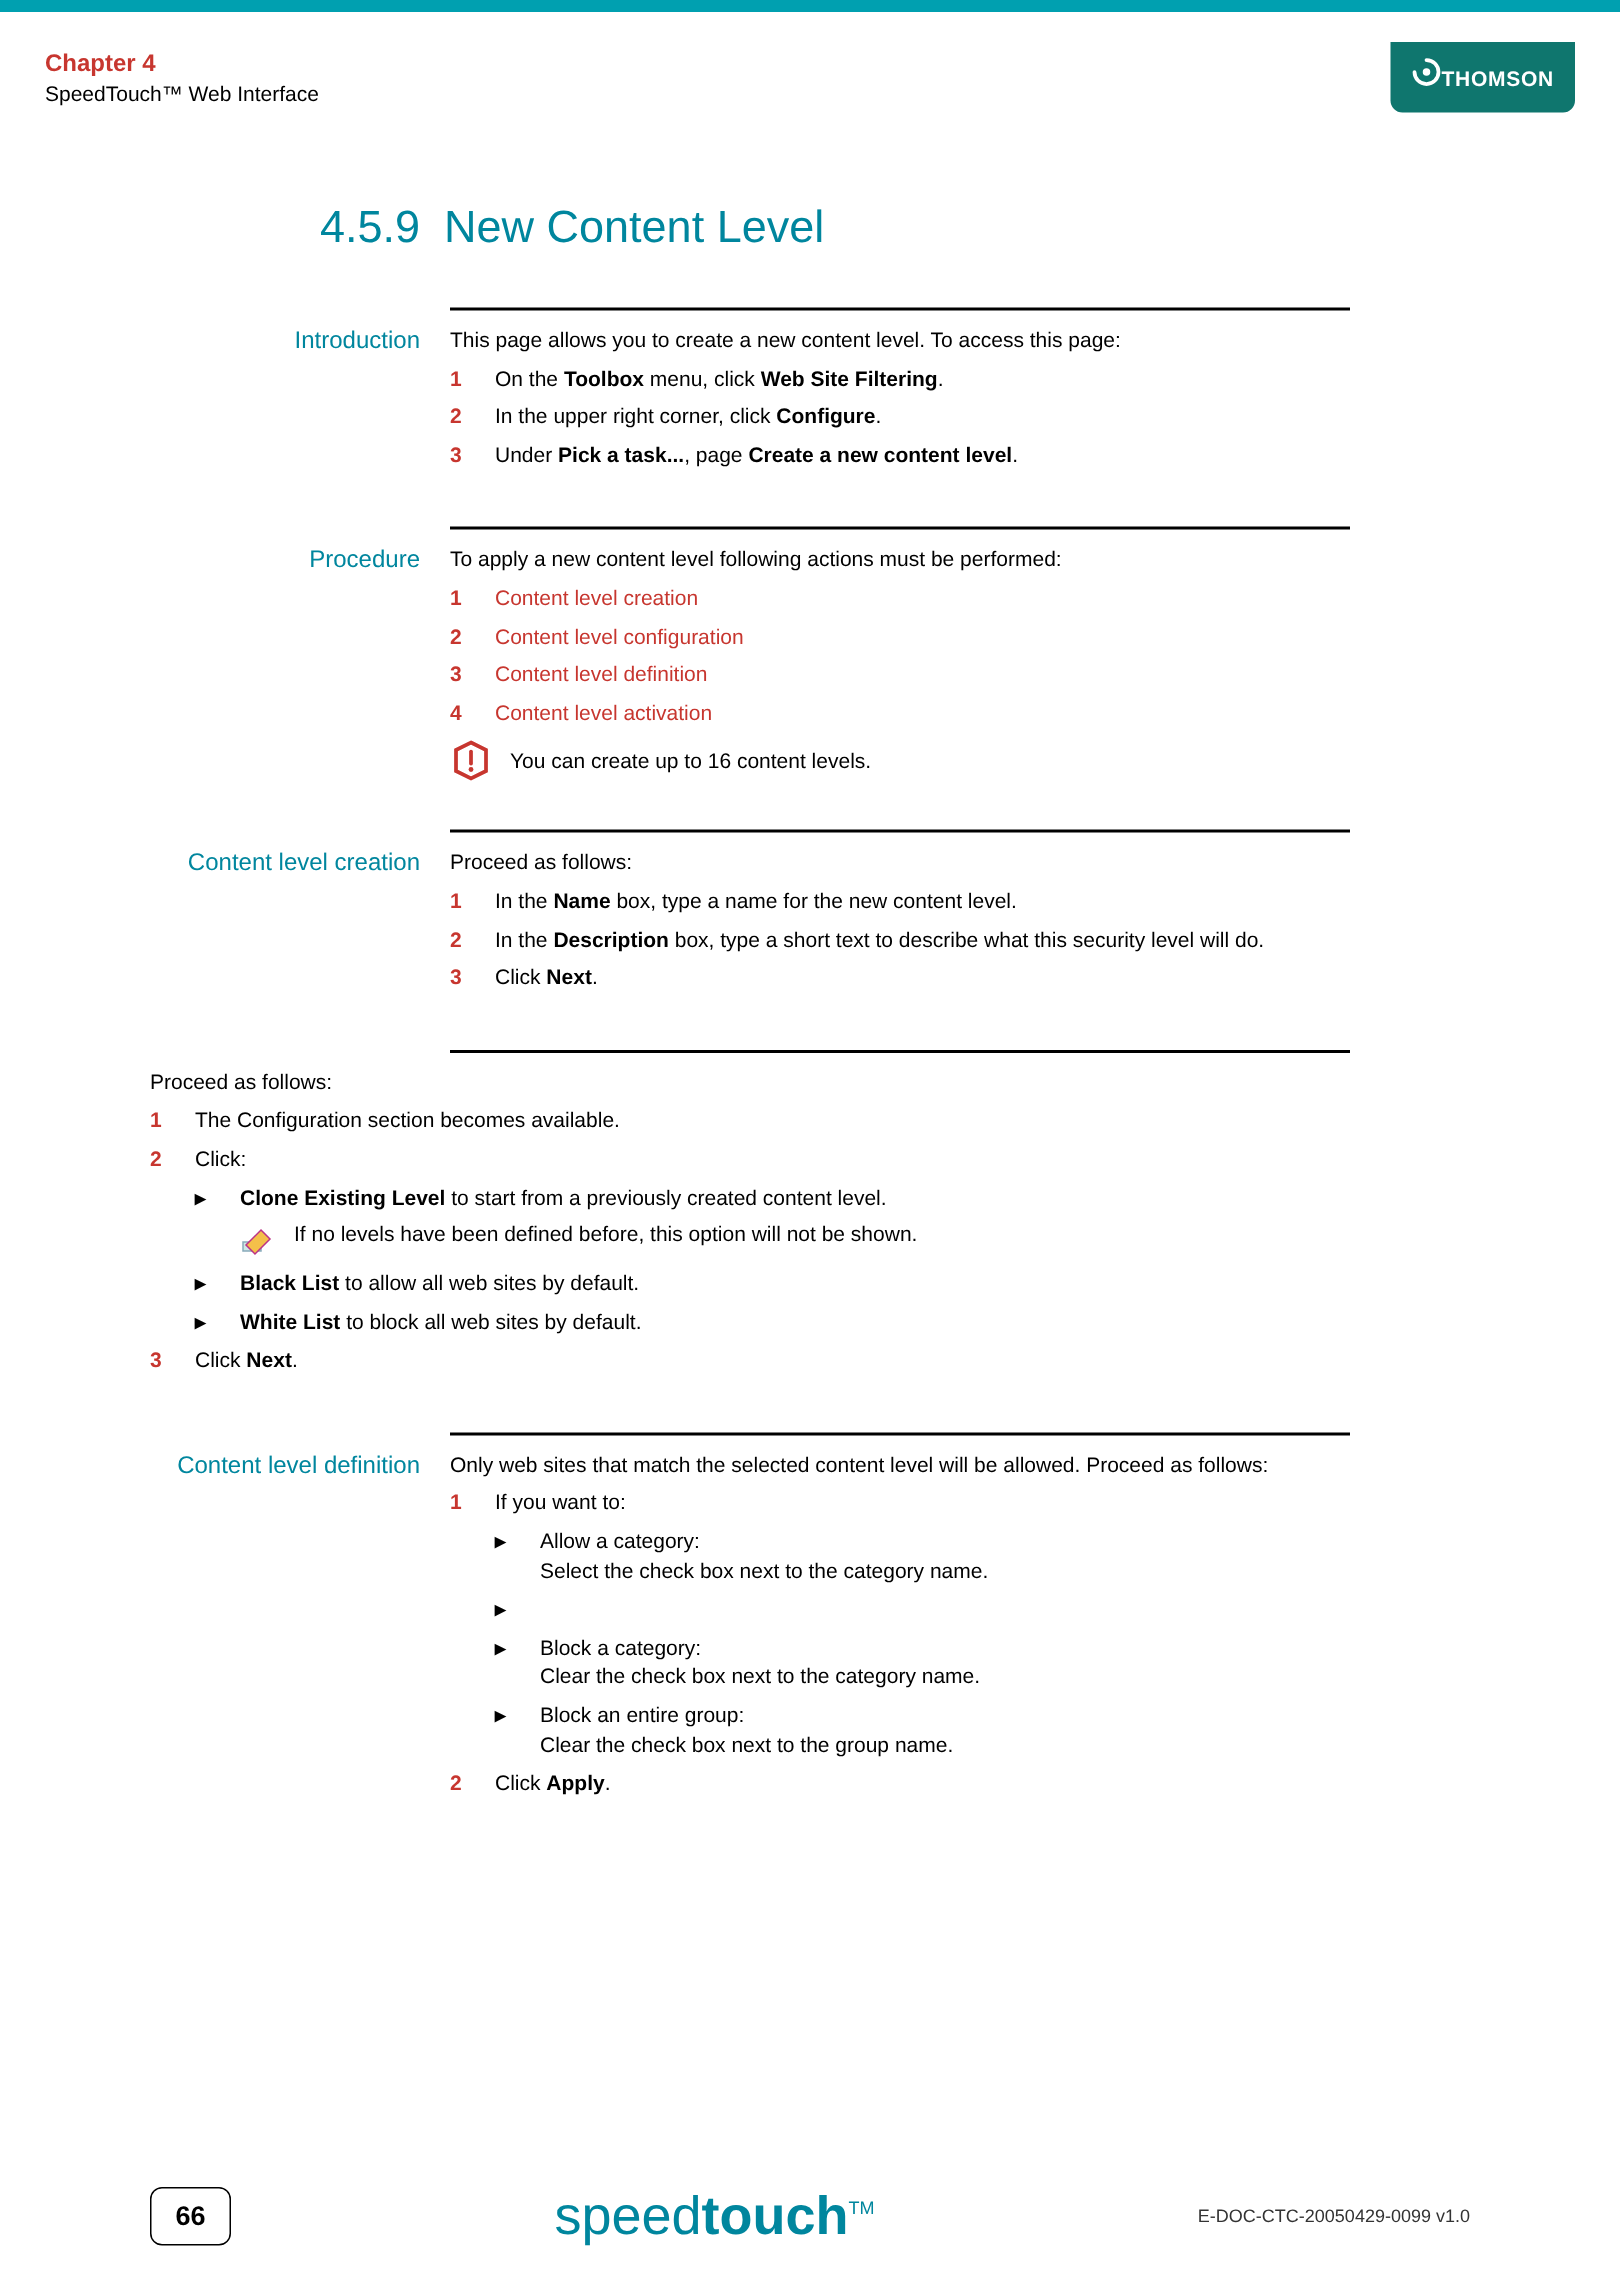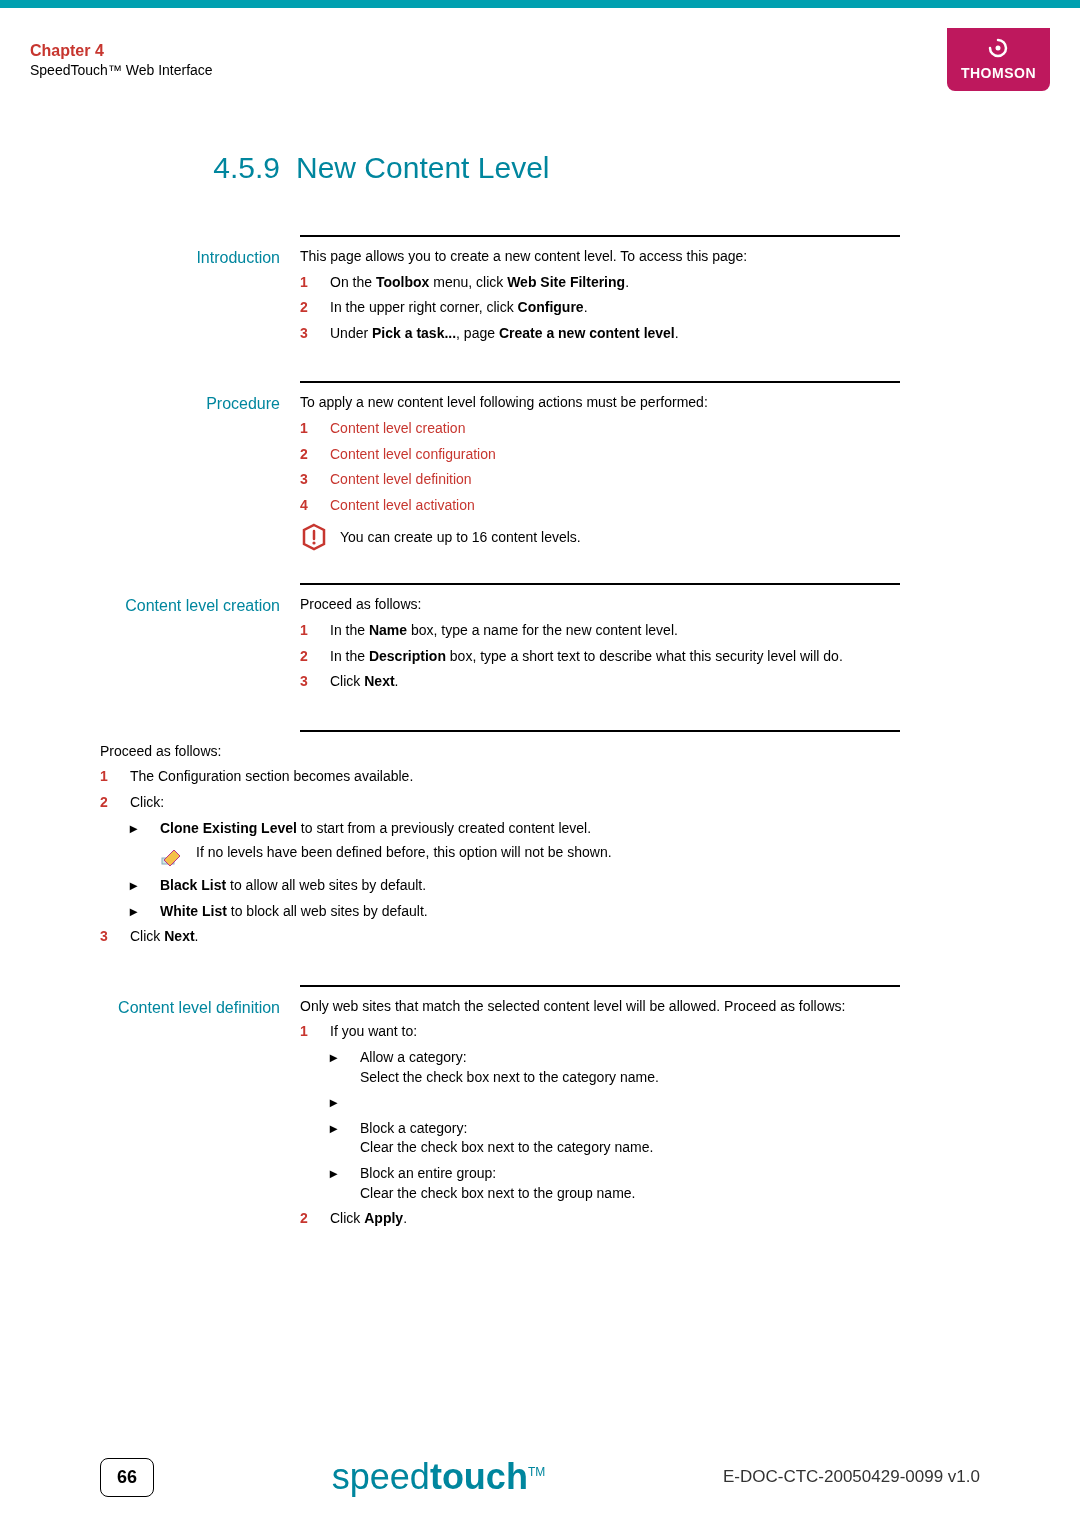--- a/index.html
+++ b/index.html
@@ -35,42 +35,42 @@
       color: #c7362f;
       font-weight: bold;
       font-size: 16px;
     }
     .subtitle {
       color: #000;
       font-size: 14px;
       margin-top: 2px;
     }
     .thomson-logo {
-      background: #be185d;
+      background: #0f766e;
       color: #fff;
       padding: 10px 14px;
       display: flex;
-      flex-direction: column;
+      flex-direction: row;
       align-items: center;
       border-radius: 0 0 8px 8px;
       min-width: 100px;
     }
     .thomson-icon {
       font-size: 18px;
       margin-bottom: 2px;
     }
     .thomson-text {
       font-weight: bold;
       font-size: 14px;
       letter-spacing: 0.5px;
     }
     .main-title-row {
       display: flex;
       align-items: baseline;
-      margin: 50px 0 50px 0;
+      margin: 50px 0 36px 0;
       padding-left: 190px;
     }
     .section-number {
       color: #00869e;
       font-size: 30px;
       font-weight: normal;
       margin-right: 16px;
       width: 90px;
       text-align: right;
     }
@@ -189,21 +189,21 @@
       font-weight: normal;
     }
     .speedtouch-logo .bold {
       font-weight: bold;
     }
     .speedtouch-logo .tm {
       font-size: 12px;
       vertical-align: super;
     }
     .doc-id {
-      font-size: 17px;
+      font-size: 12px;
       color: #333;
     }
   </style>
 </head>
 <body>
 
 <div class="top-border"></div>
 
 <div class="header">
   <div class="header-left">

